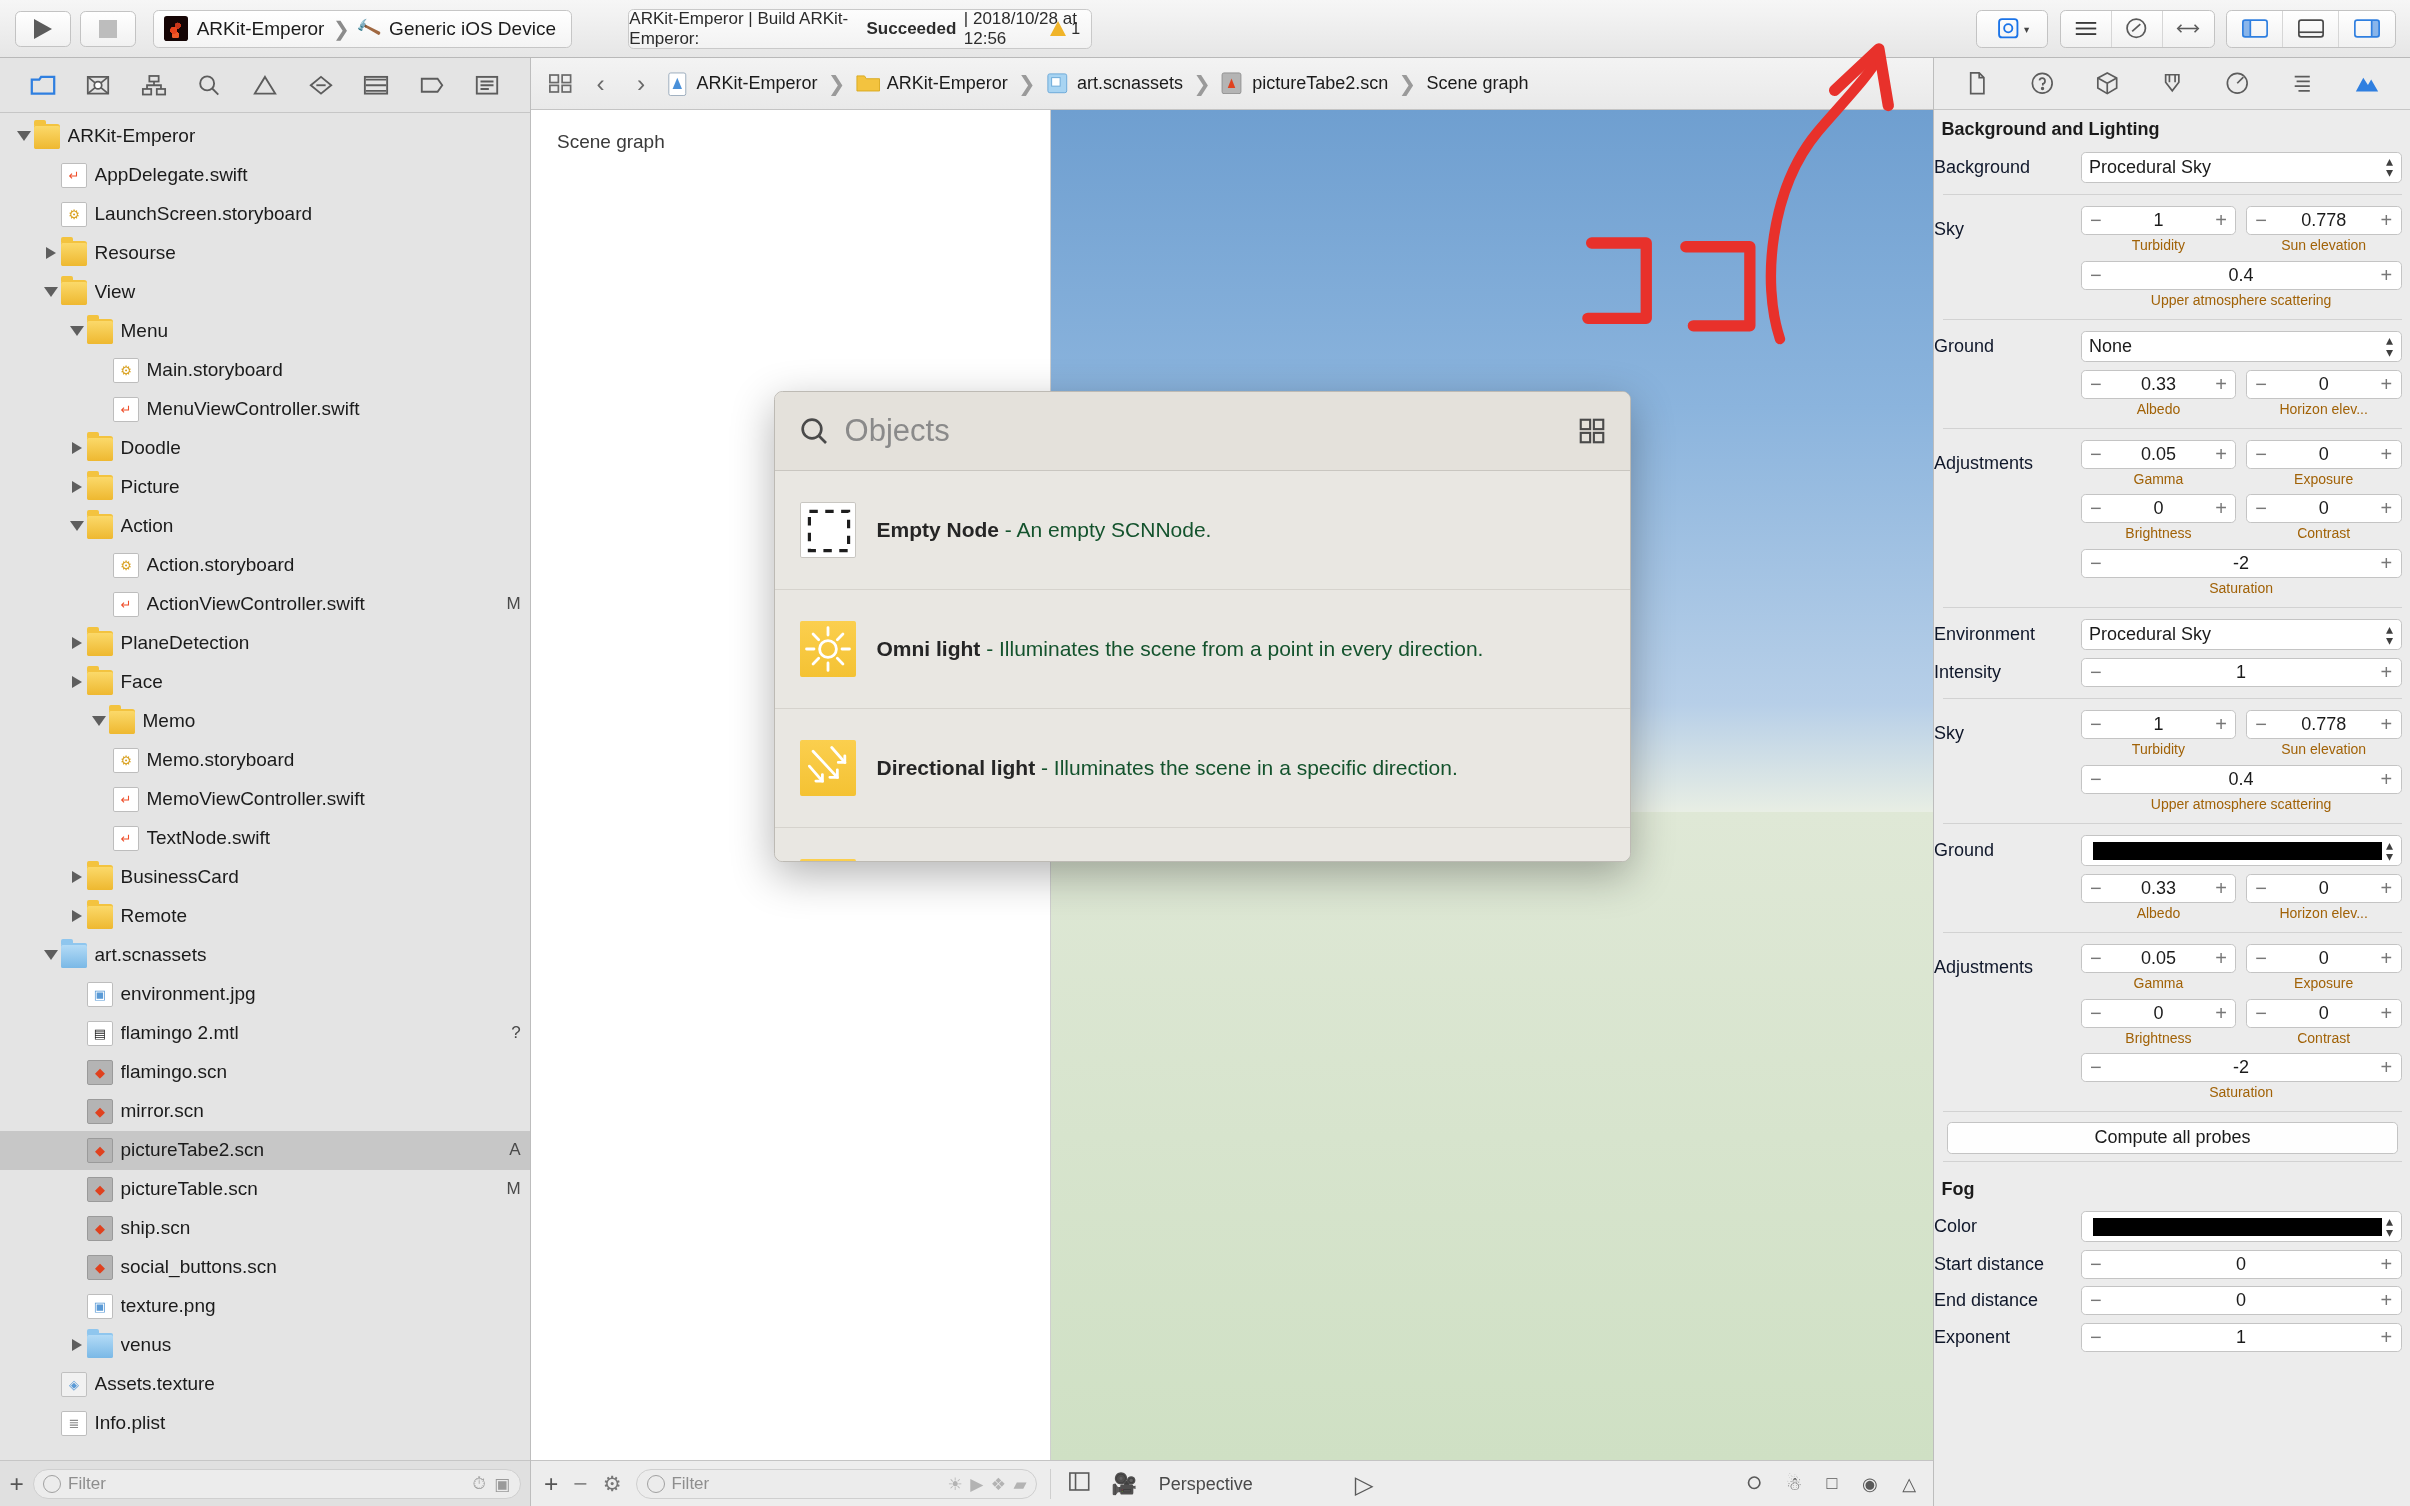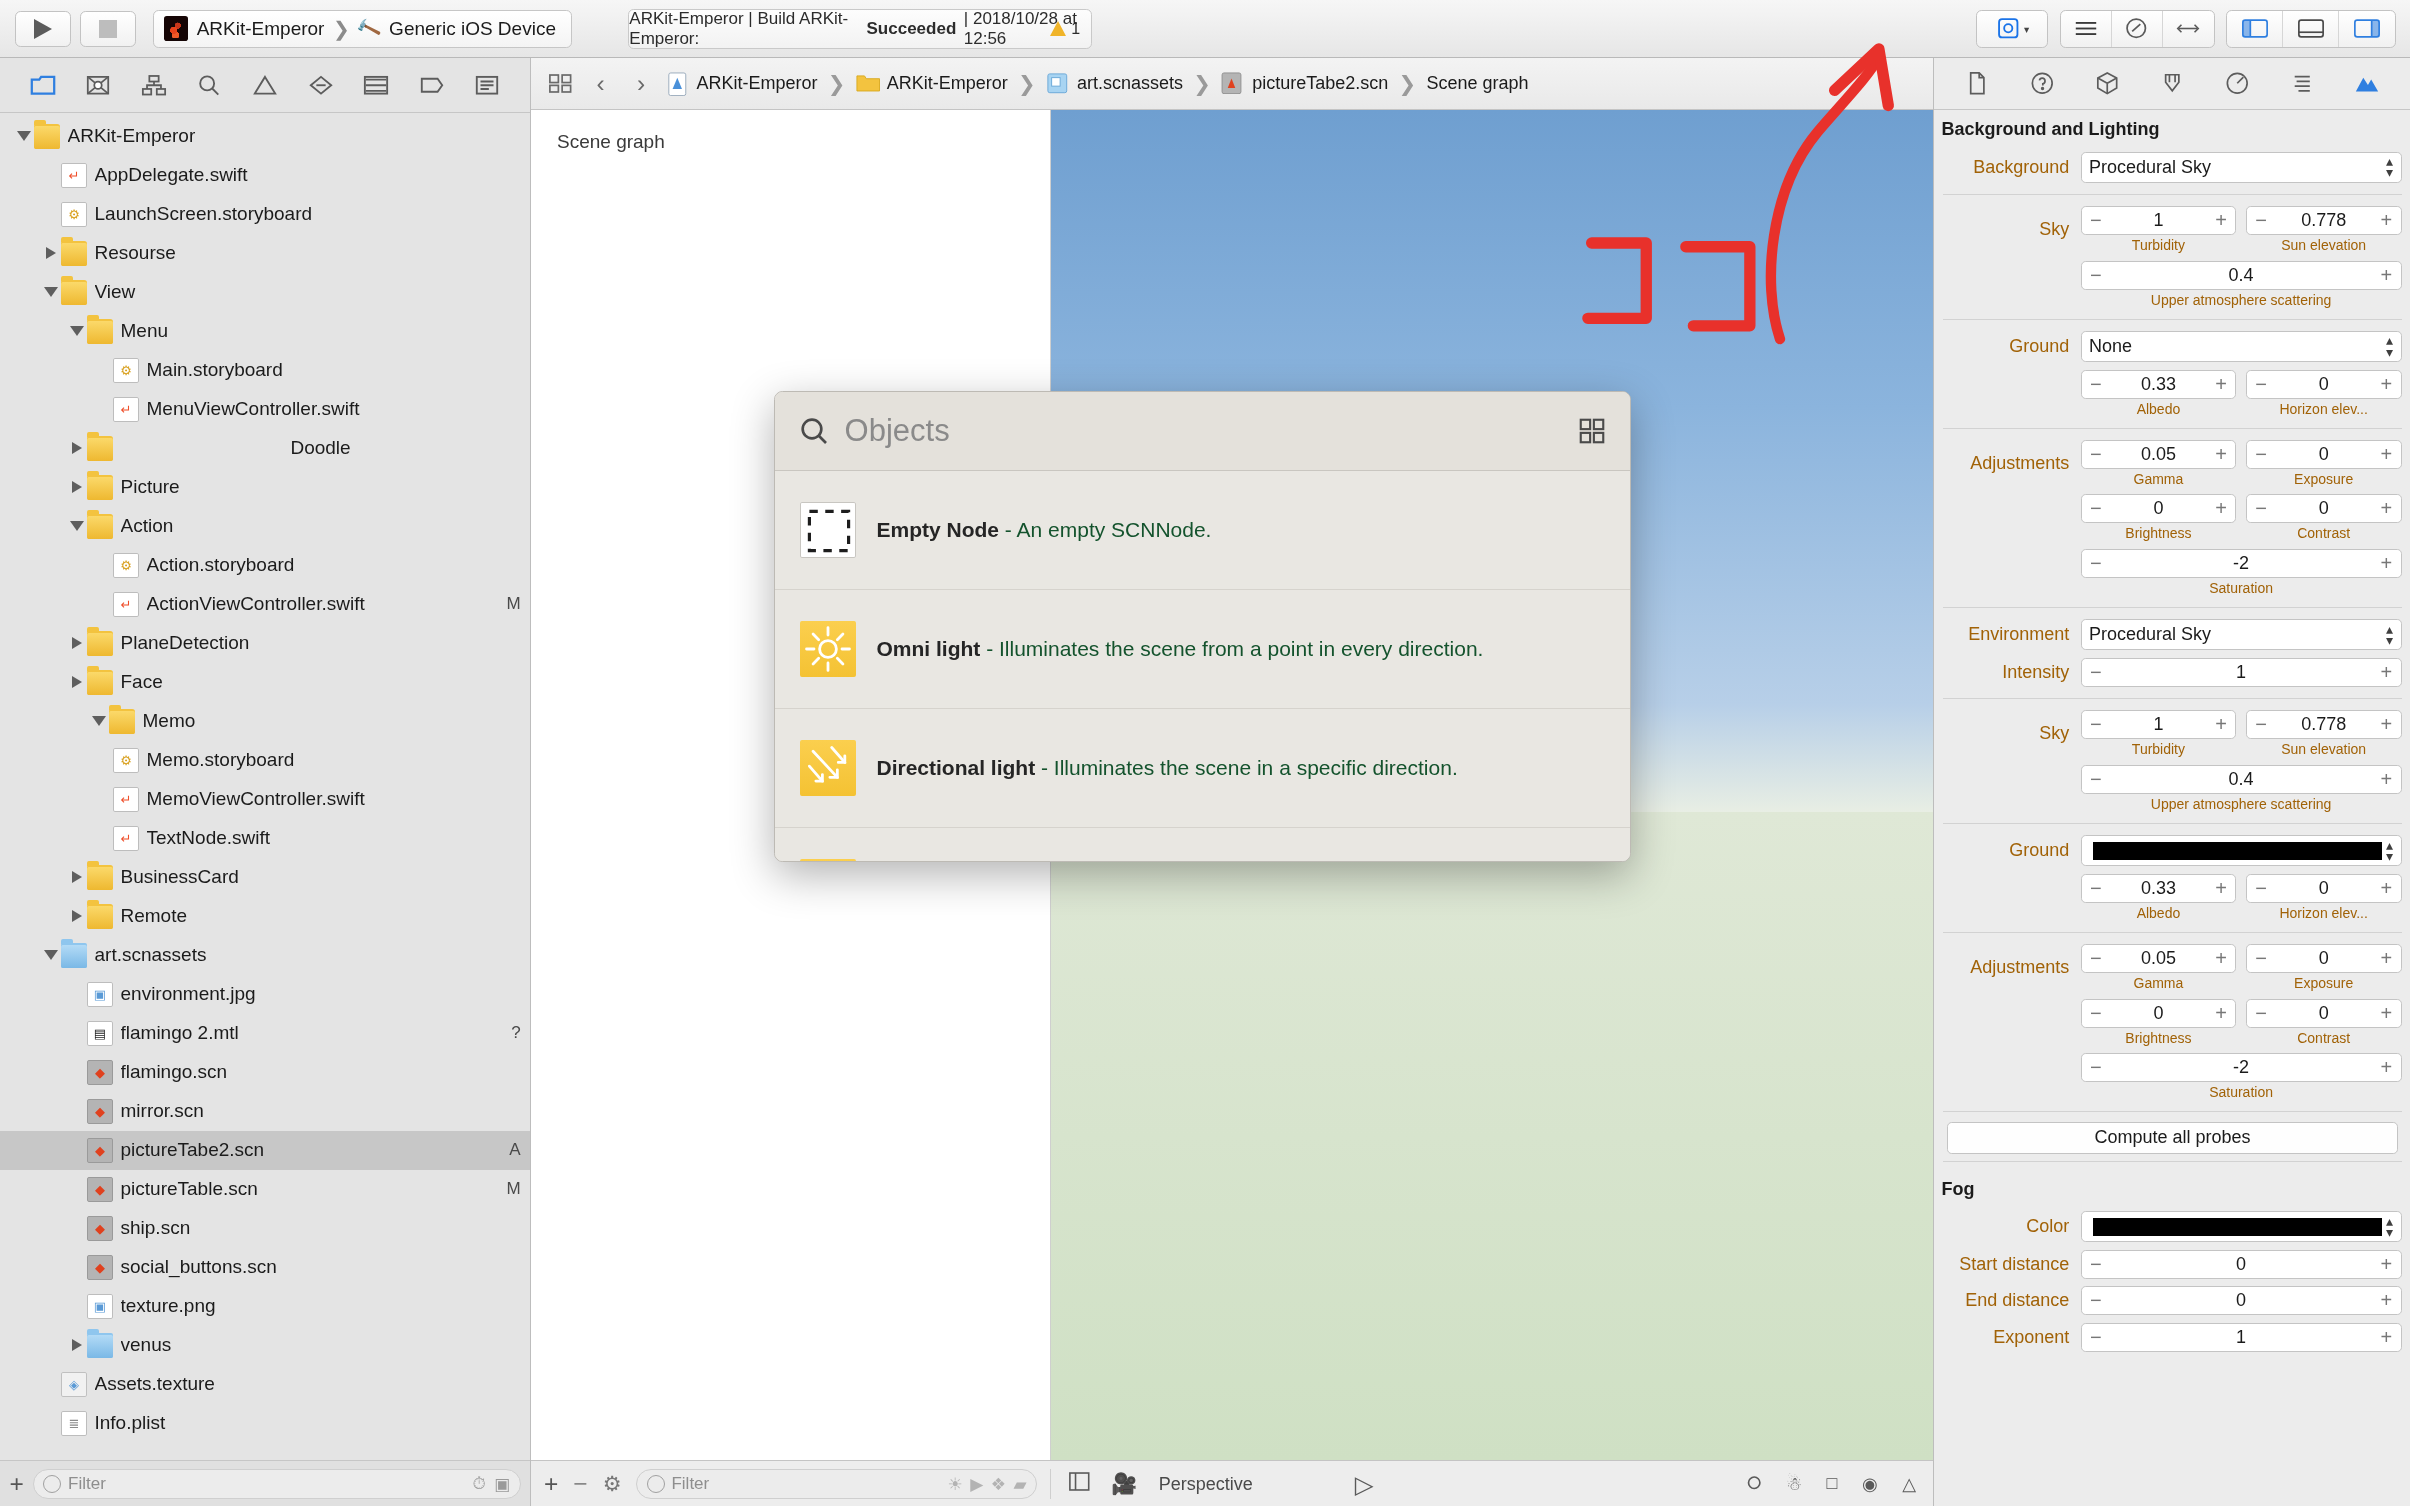--- a/index.html
+++ b/index.html
@@ -112,21 +112,21 @@
   .push { margin-left:auto; }
 
   
   .inspector { width:478px; min-width:478px; background:#ececec; border-left:0.9px solid #bdbdbd; display:flex; flex-direction:column; font-size:18px;}
   .insp-tabs { height:52px; display:flex; align-items:center; justify-content:space-around; padding:0 11.3px; border-bottom:0.9px solid #c6c6c6;}
   .insp-tabs > div{ width:43px;height:38px;display:flex;align-items:center;justify-content:center;}
   .insp-body { flex:1; overflow:hidden; padding:0 0 0 0;}
   .sect-title { font-weight:bold; font-size:18px; padding:9.4px 0 7.5px 7.5px;}
   .hr { height:0.9px; background:#d2d2d2; margin:7.5px 9.4px;}
   .frow { display:flex; align-items:center; gap:7.5px; padding:3.8px 9.4px 3.8px 0; }
-  .flabel { width:139px; text-align:right; padding-right:3.8px; flex:0 0 139px; color:#a16207; font-size:18px;}
+  .flabel { width:139px; padding-right:3.8px; flex:0 0 139px; color:#0f172a; font-size:18px;}
   .popup { flex:1; height:31px; background:#fff; border:0.9px solid #c4c4c4; border-radius:4.7px;
      display:flex; align-items:center; padding:0 7.5px; position:relative; font-size:18px;}
   .popup .arrows{ margin-left:auto; font-size:14px; color:#3f3f3f; line-height:.8; text-align:center;}
   .stepper { height:29px; background:#fff; border:0.9px solid #c4c4c4; border-radius:4.7px;
      display:flex; align-items:center; justify-content:space-between; padding:0 8.5px; font-size:18px;}
   .stepper .sg { color:#777; font-size:20px; }
   .stepper .val{ flex:1; text-align:center; }
   .pair { display:flex; gap:9.4px; flex:1;}
   .pair .cell{ flex:1; display:flex; flex-direction:column; align-items:center; gap:1.9px;}
   .cap { font-size:14px; color:#a16207; }
@@ -350,21 +350,21 @@
             </span>
             <span class="lbl">Main.storyboard</span>
           </div>
           <div class="row" style="padding-left: 92px;">
             <span class="tw"></span>
             <span class="ico file swift">
               <span class="gl">↵</span>
             </span>
             <span class="lbl">MenuViewController.swift</span>
           </div>
-          <div class="row" style="padding-left: 66px; text-align: center;">
+          <div class="row" style="padding-left: 66px;">
             <span class="tw">
               <i></i>
             </span>
             <span class="ico folder"></span>
             <span class="lbl">Doodle</span>
           </div>
           <div class="row" style="padding-left: 66px;">
             <span class="tw">
               <i></i>
             </span>

